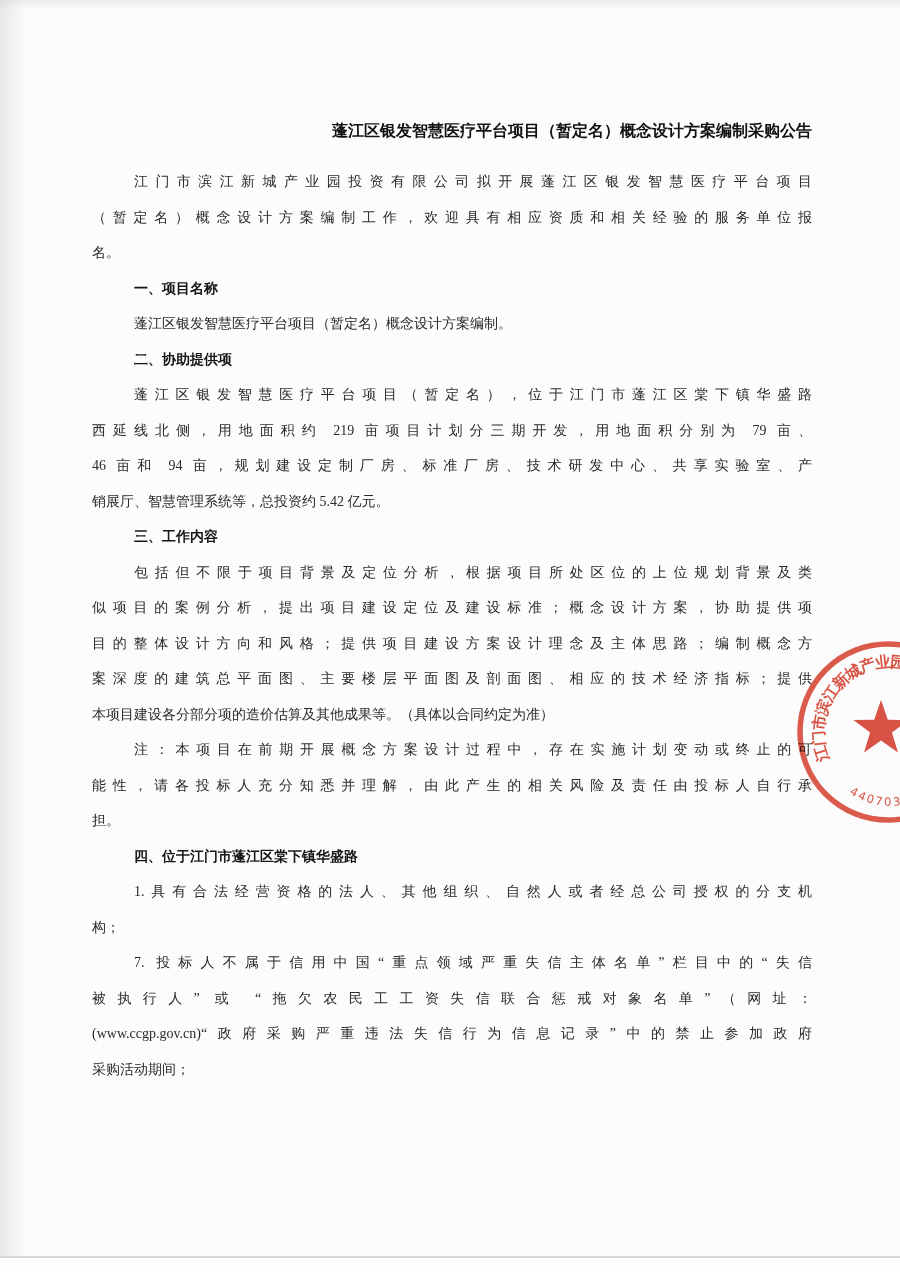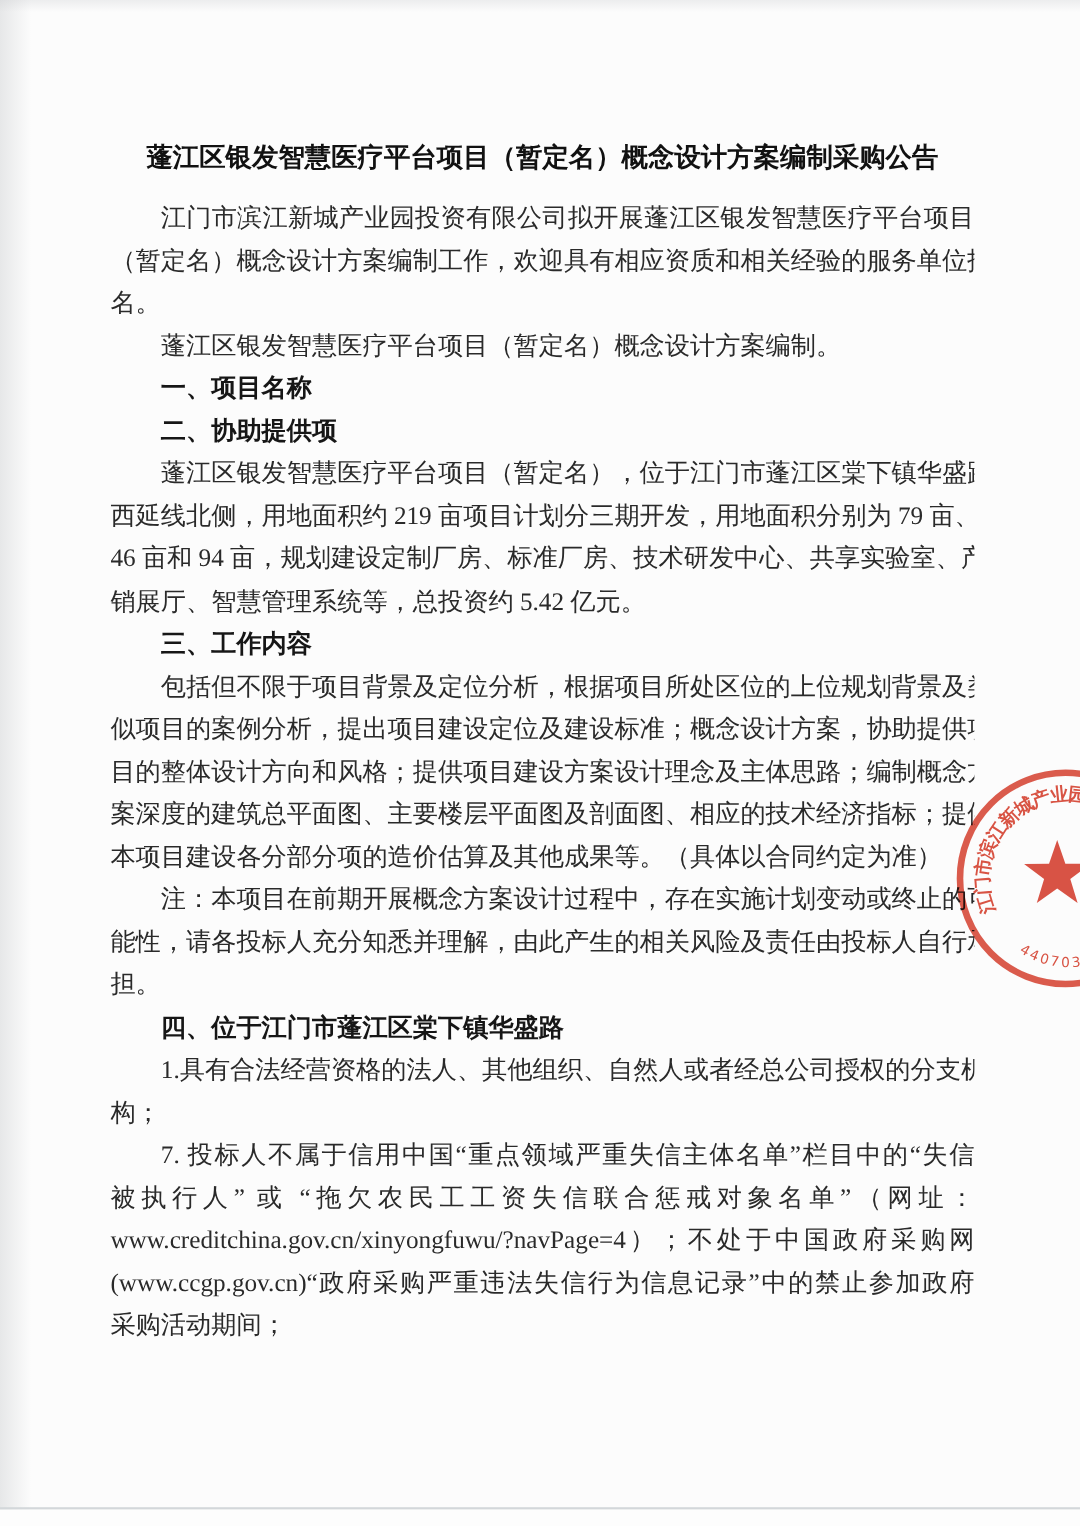--- a/index.html
+++ b/index.html
@@ -10,25 +10,25 @@
   
   .edge-left{position:absolute;left:0;top:0;width:26px;height:1272px;
     background:linear-gradient(to right,rgba(190,193,196,0.35),rgba(190,193,196,0));pointer-events:none;}
   .edge-top{position:absolute;left:0;top:0;width:900px;height:10px;
     background:linear-gradient(to bottom,rgba(200,202,205,0.30),rgba(200,202,205,0));pointer-events:none;}
   .edge-bottom{position:absolute;left:0;top:1256px;width:900px;height:2px;background:#d3d7da;pointer-events:none;}
   .below-edge{position:absolute;left:0;top:1258px;width:900px;height:14px;background:#fdfdfd;pointer-events:none;}
 
   .doc{position:absolute;left:92px;top:112px;width:720px;color:#2a2a2a;}
   .title{
-    font-size:22px;font-weight:bold;color:#111;text-align:center;
+    font-size:16px;font-weight:bold;color:#111;text-align:right;
     line-height:38px;height:38px;margin:0 0 14px 0;white-space:nowrap;overflow:hidden;
   }
   .ln{
-    font-size:21px;line-height:35.5px;height:35.5px;margin:0;
+    font-size:14px;line-height:35.5px;height:35.5px;margin:0;
     white-space:nowrap;overflow:hidden;
     text-align:justify;text-align-last:justify;
   }
   .ln.fin{text-align-last:left;}
   .ln.ind{text-indent:42px;}
   .hd{font-weight:bold;color:#161616;text-align-last:left;}
 
   .seal{position:absolute;left:780px;top:598px;width:120px;height:280px;
     mix-blend-mode:multiply;opacity:0.92;}
 </style>
@@ -46,22 +46,22 @@
 
     <div class="title">蓬江区银发智慧医疗平台项目（暂定名）概念设计方案编制采购公告</div>
 
     <div>
       <div class="ln ind">江门市滨江新城产业园投资有限公司拟开展蓬江区银发智慧医疗平台项目</div>
       <div class="ln">（暂定名）概念设计方案编制工作，欢迎具有相应资质和相关经验的服务单位报</div>
       <div class="ln fin">名。</div>
     </div>
 
     <div>
+      <div class="ln ind hd">一、项目名称</div>
       <div class="ln ind fin">蓬江区银发智慧医疗平台项目（暂定名）概念设计方案编制。</div>
-      <div class="ln ind hd">一、项目名称</div>
     </div>
 
     <div>
       <div class="ln ind hd">二、协助提供项</div>
       <div class="ln ind">蓬江区银发智慧医疗平台项目（暂定名），位于江门市蓬江区棠下镇华盛路</div>
       <div class="ln">西延线北侧，用地面积约 219 亩项目计划分三期开发，用地面积分别为 79 亩、</div>
       <div class="ln">46 亩和 94 亩，规划建设定制厂房、标准厂房、技术研发中心、共享实验室、产</div>
       <div class="ln fin">销展厅、智慧管理系统等，总投资约 5.42 亿元。</div>
     </div>
 
@@ -76,21 +76,20 @@
       <div class="ln">能性，请各投标人充分知悉并理解，由此产生的相关风险及责任由投标人自行承</div>
       <div class="ln fin">担。</div>
     </div>
 
     <div>
       <div class="ln ind hd">四、位于江门市蓬江区棠下镇华盛路</div>
       <div class="ln ind">1.具有合法经营资格的法人、其他组织、自然人或者经总公司授权的分支机</div>
       <div class="ln fin">构；</div>
       <div class="ln ind">7. 投标人不属于信用中国“重点领域严重失信主体名单”栏目中的“失信</div>
       <div class="ln">被执行人” 或 “拖欠农民工工资失信联合惩戒对象名单”（网址：</div>
-      <div class="ln">www.creditchina.gov.cn/xinyongfuwu/?navPage=4）；不处于中国政府采购网</div>
       <div class="ln">(www.ccgp.gov.cn)“政府采购严重违法失信行为信息记录”中的禁止参加政府</div>
       <div class="ln fin">采购活动期间；</div>
     </div>
 
   </div>
 
   <svg class="seal" viewBox="780 598 120 280" width="120" height="280">
     <defs>
       <path id="seal-arc-top" d="M 830 761 A 66 66 0 1 1 947 766" fill="none"></path>
       <path id="seal-arc-bottom" d="M 846 791 A 73 73 0 0 0 946 780" fill="none"></path>

